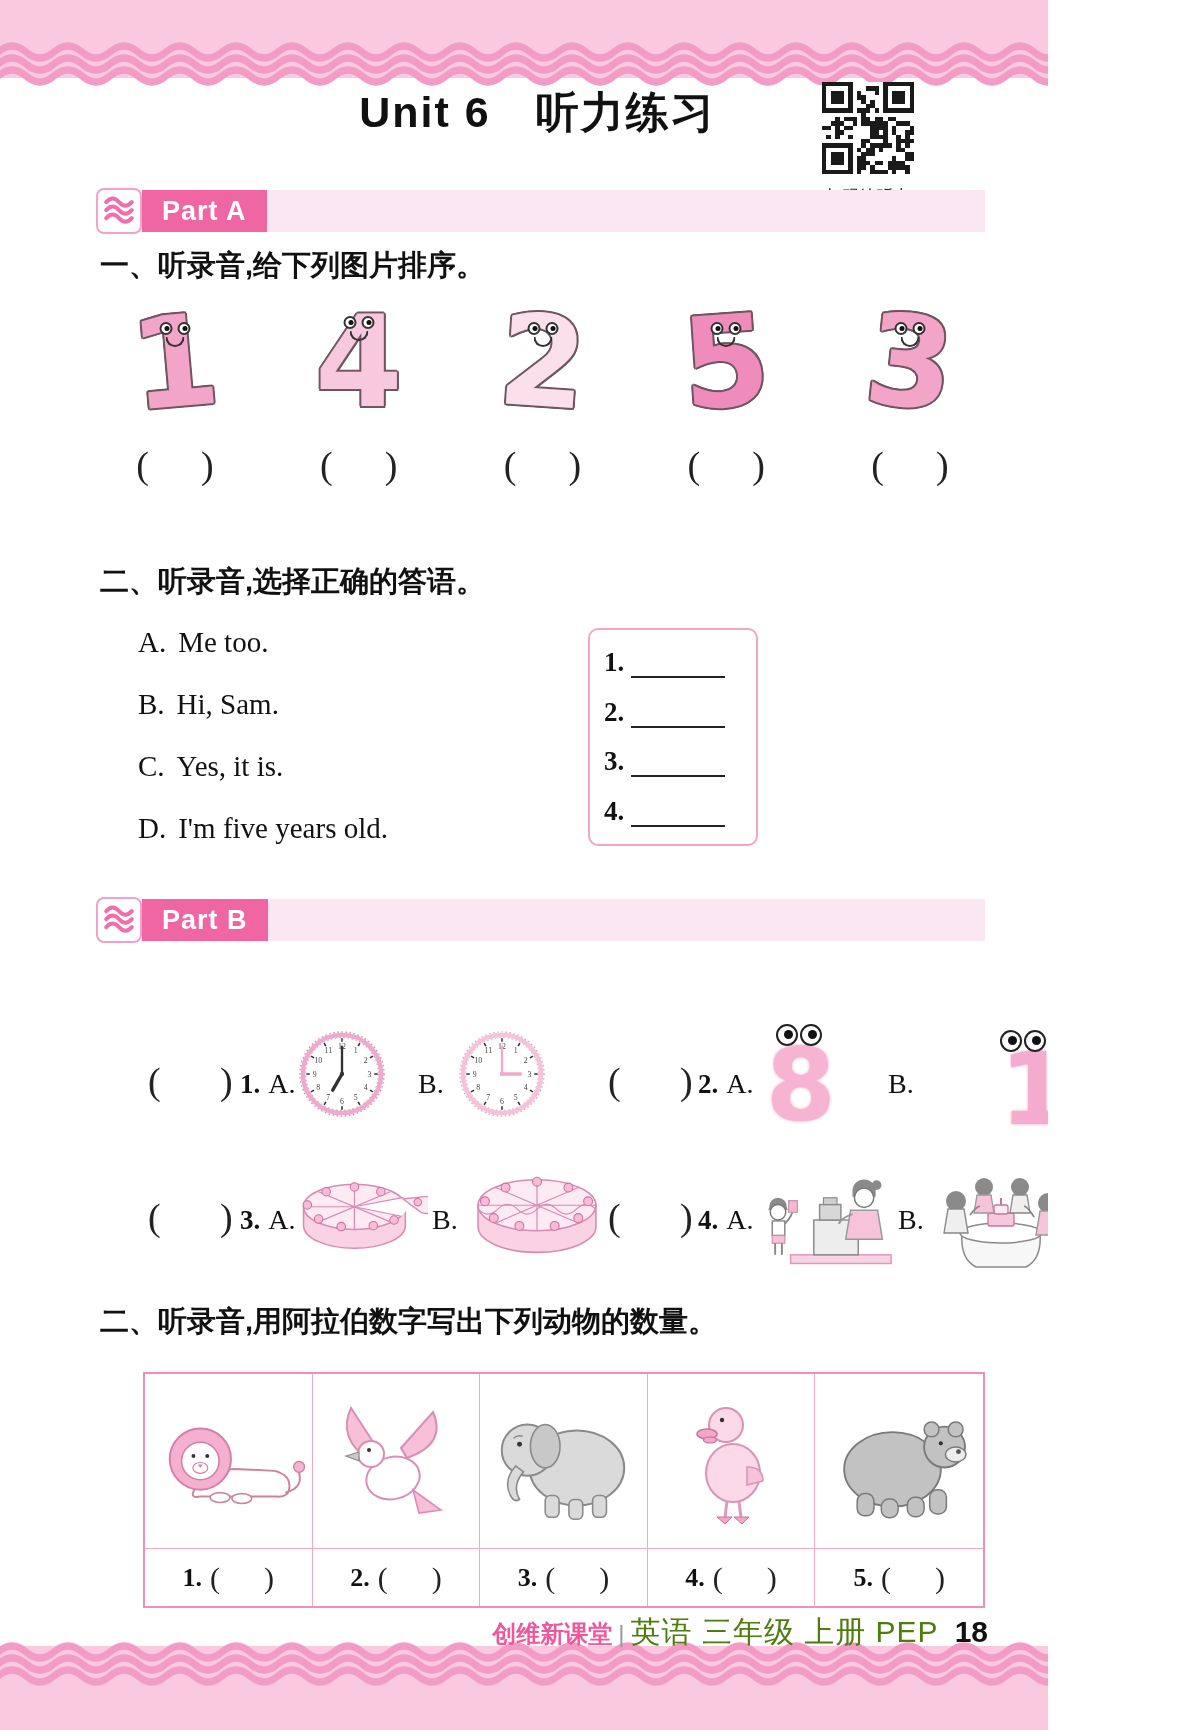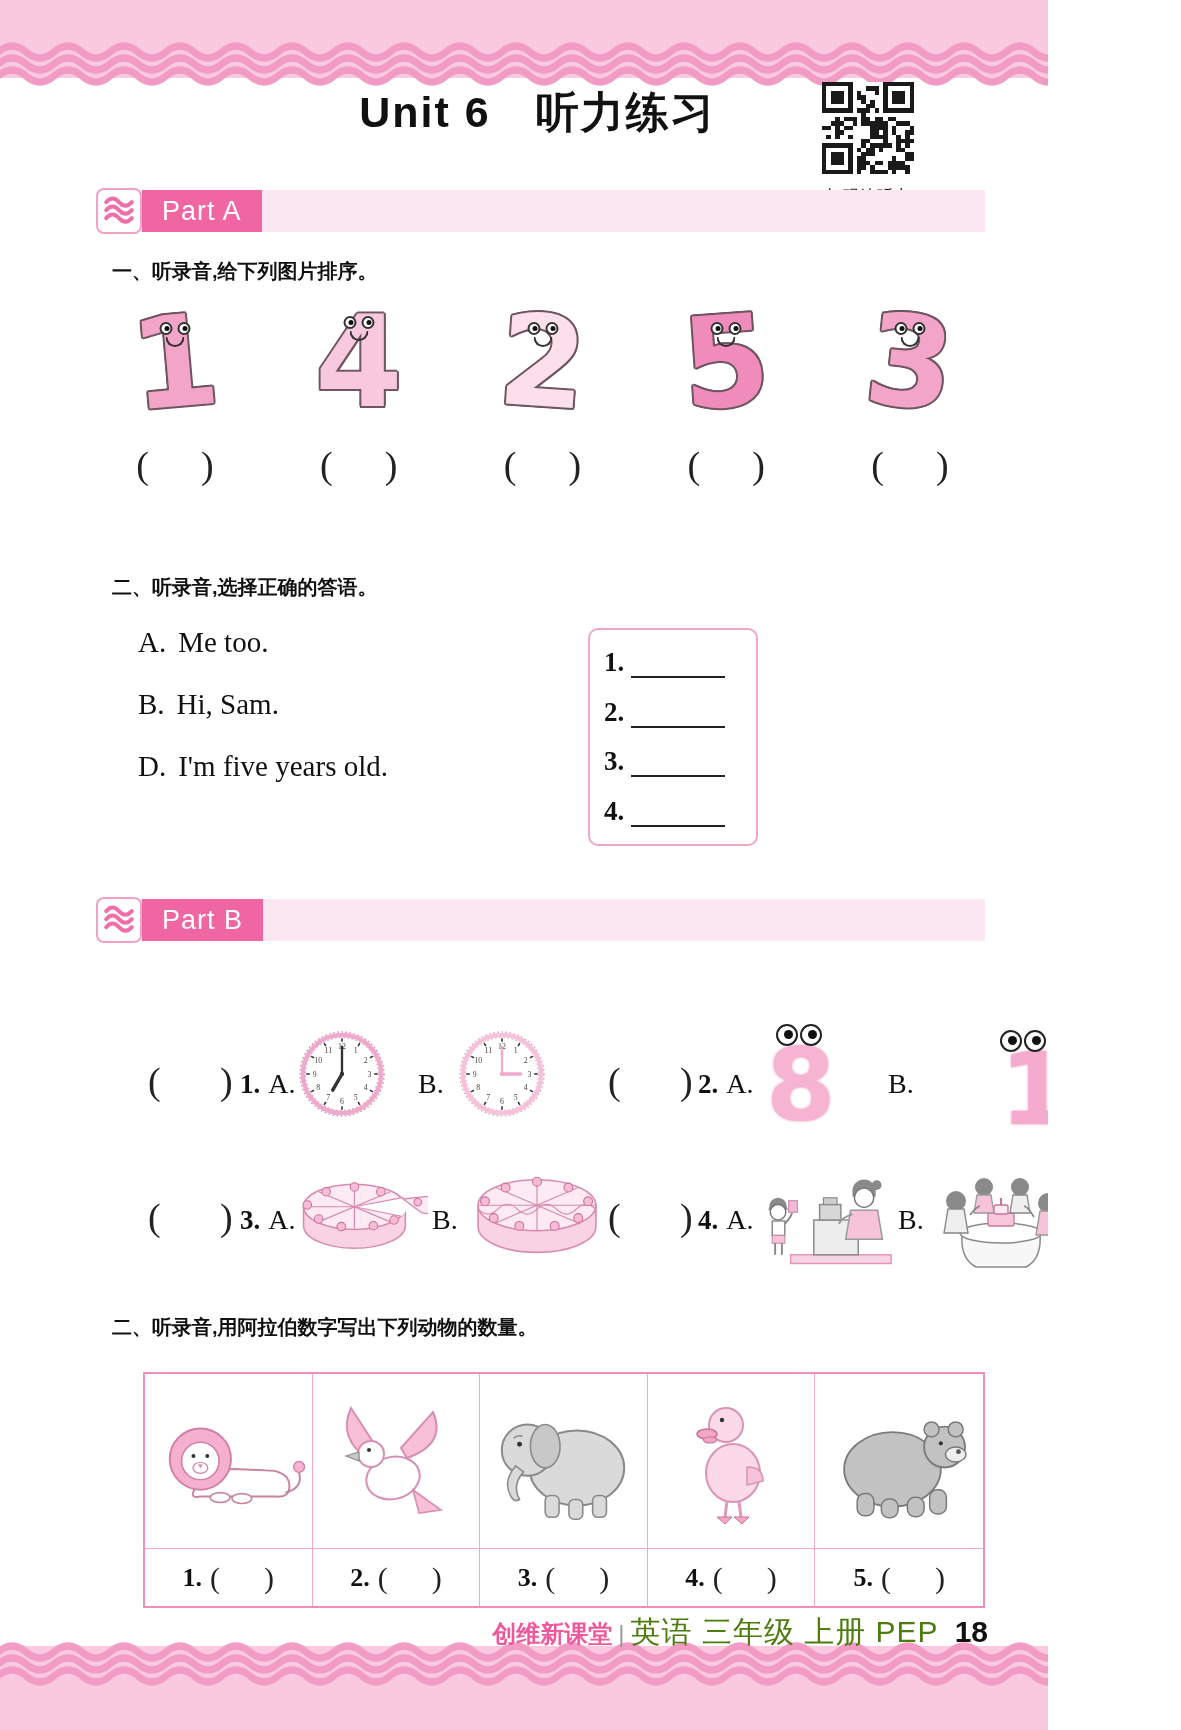--- a/index.html
+++ b/index.html
@@ -11,25 +11,25 @@
   
   .title{top:84px;left:0;width:1075px;text-align:center;font-size:43px;font-weight:bold;letter-spacing:2px;margin:0}
   .qr{left:820px;top:82px;width:96px;text-align:center}
   .qr svg{width:92px;height:92px;display:block;margin:0 auto;background:#fff}
   .qr-label{font-size:17px;margin-top:11px;font-family:"Liberation Serif","DejaVu Serif",serif;color:#222}
 
   
   .banner{left:96px;width:889px;height:46px;display:flex;align-items:center}
   .b-icon{width:46px;height:46px;background:#fff;border:2.5px solid #F3A2C6;border-radius:8px;box-sizing:border-box;
           display:flex;align-items:center;justify-content:center;flex:none}
-  .b-label{height:42px;background:#EF66A3;color:#fff;font-size:27px;font-weight:normal;
+  .b-label{height:42px;background:#EF66A3;color:#fff;font-size:27px;font-weight:bold;
            display:flex;align-items:center;padding:0 20px;flex:none;letter-spacing:1px}
   .b-strip{height:42px;background:#FBE7F1;flex:1}
 
-  .h-cn{left:100px;font-size:20px;font-weight:bold;white-space:nowrap;margin:12px}
+  .h-cn{left:100px;font-size:29px;font-weight:bold;white-space:nowrap;margin:0}
 
   
   .numrow{top:288px;left:100px;width:885px;display:flex;justify-content:space-between}
   .numchar{position:relative;width:150px;height:150px;display:flex;align-items:center;justify-content:center}
   .digit{font-family:"DejaVu Sans",sans-serif;font-weight:bold;font-size:126px;line-height:1;
          text-shadow:2px 0 0 #6E5560,-2px 0 0 #6E5560,0 2px 0 #6E5560,0 -2px 0 #6E5560,
                      1.5px 1.5px 0 #6E5560,-1.5px 1.5px 0 #6E5560,1.5px -1.5px 0 #6E5560,-1.5px -1.5px 0 #6E5560}
   .n1 .digit{color:#F2A5C9;transform:rotate(-5deg)}
   .n2 .digit{color:#F8C9DE}
   .n3 .digit{color:#FBE0EC;transform:rotate(4deg)}
@@ -350,20 +350,21 @@
         <span>(</span>
         <span>)</span>
       </div>
   </div>
 
   <h2 class="layer h-cn" style="top:562px">二、听录音,选择正确的答语。</h2>
 
   <div class="layer opts">
     <div class="opt"><span class="ol">A.</span><span>Me too.</span></div>
     <div class="opt"><span class="ol">B.</span><span>Hi, Sam.</span></div>
+    <div class="opt"><span class="ol">C.</span><span>Yes, it is.</span></div>
     <div class="opt"><span class="ol">D.</span><span>I'm five years old.</span></div>
   </div>
 
   <div class="layer ansbox">
     <div class="ansrow">
         <b>1.</b>
         <span class="blankline"></span>
       </div>
     <div class="ansrow">
         <b>2.</b>

